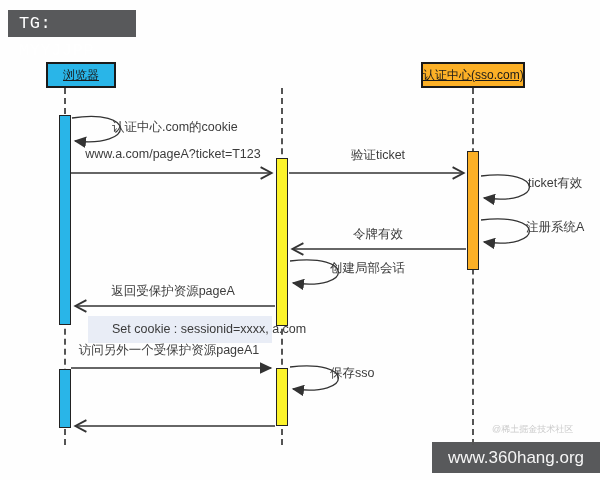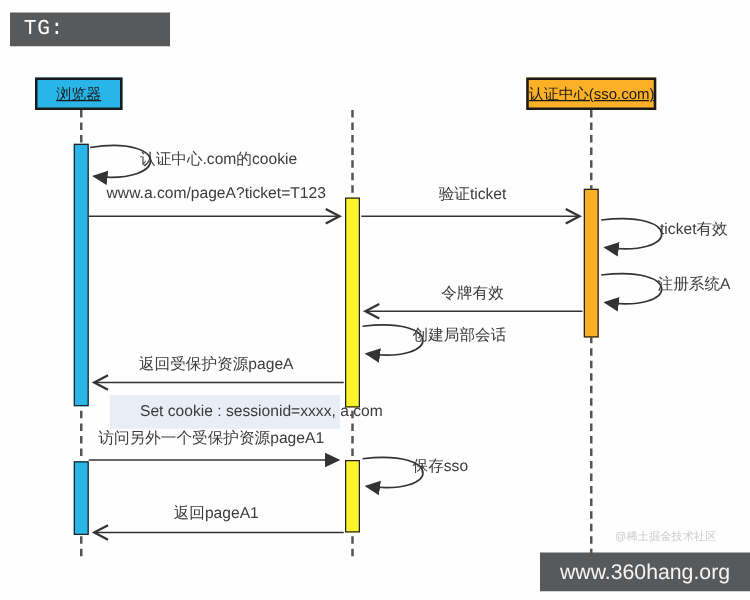--- a/index.html
+++ b/index.html
@@ -51,21 +51,21 @@
     top: 62px;
     height: 26px;
     border: 2px solid #1a1a1a;
     font-size: 12px;
     line-height: 22px;
     text-align: center;
     color: #1a1a1a;
     text-decoration: underline;
     white-space: nowrap;
   }
-  .p-browser { left: 28px; width: 70px; background: #29b5e8; }
+  .p-browser { left: 46px; width: 70px; background: #29b5e8; }
   .p-systema { left: 244px; width: 76px; background: #fcf32b; }
   .p-sso     { left: 421px; width: 104px; background: #fcb026; }
 
   
   .lifeline {
     position: absolute;
     top: 88px;
     height: 357px;
     width: 0;
     border-left: 2px dashed #555555;
@@ -178,15 +178,14 @@
   <div class="msg center m-visita">www.a.com/pageA?ticket=T123</div>
   <div class="msg center m-verifyt">验证ticket</div>
   <div class="msg m-ticketok">ticket有效</div>
   <div class="msg m-register">注册系统A</div>
   <div class="msg center m-tokenok">令牌有效</div>
   <div class="msg m-session">创建局部会话</div>
   <div class="msg center m-returna">返回受保护资源pageA</div>
   <div class="note note-set">Set cookie : sessionid=xxxx, a.com</div>
   <div class="msg center m-visita1">访问另外一个受保护资源pageA1</div>
   <div class="msg m-verified">保存sso</div>
-  <div class="msg center m-returna1">返回pageA1</div>
 
 </div>
 
 </body></html>

